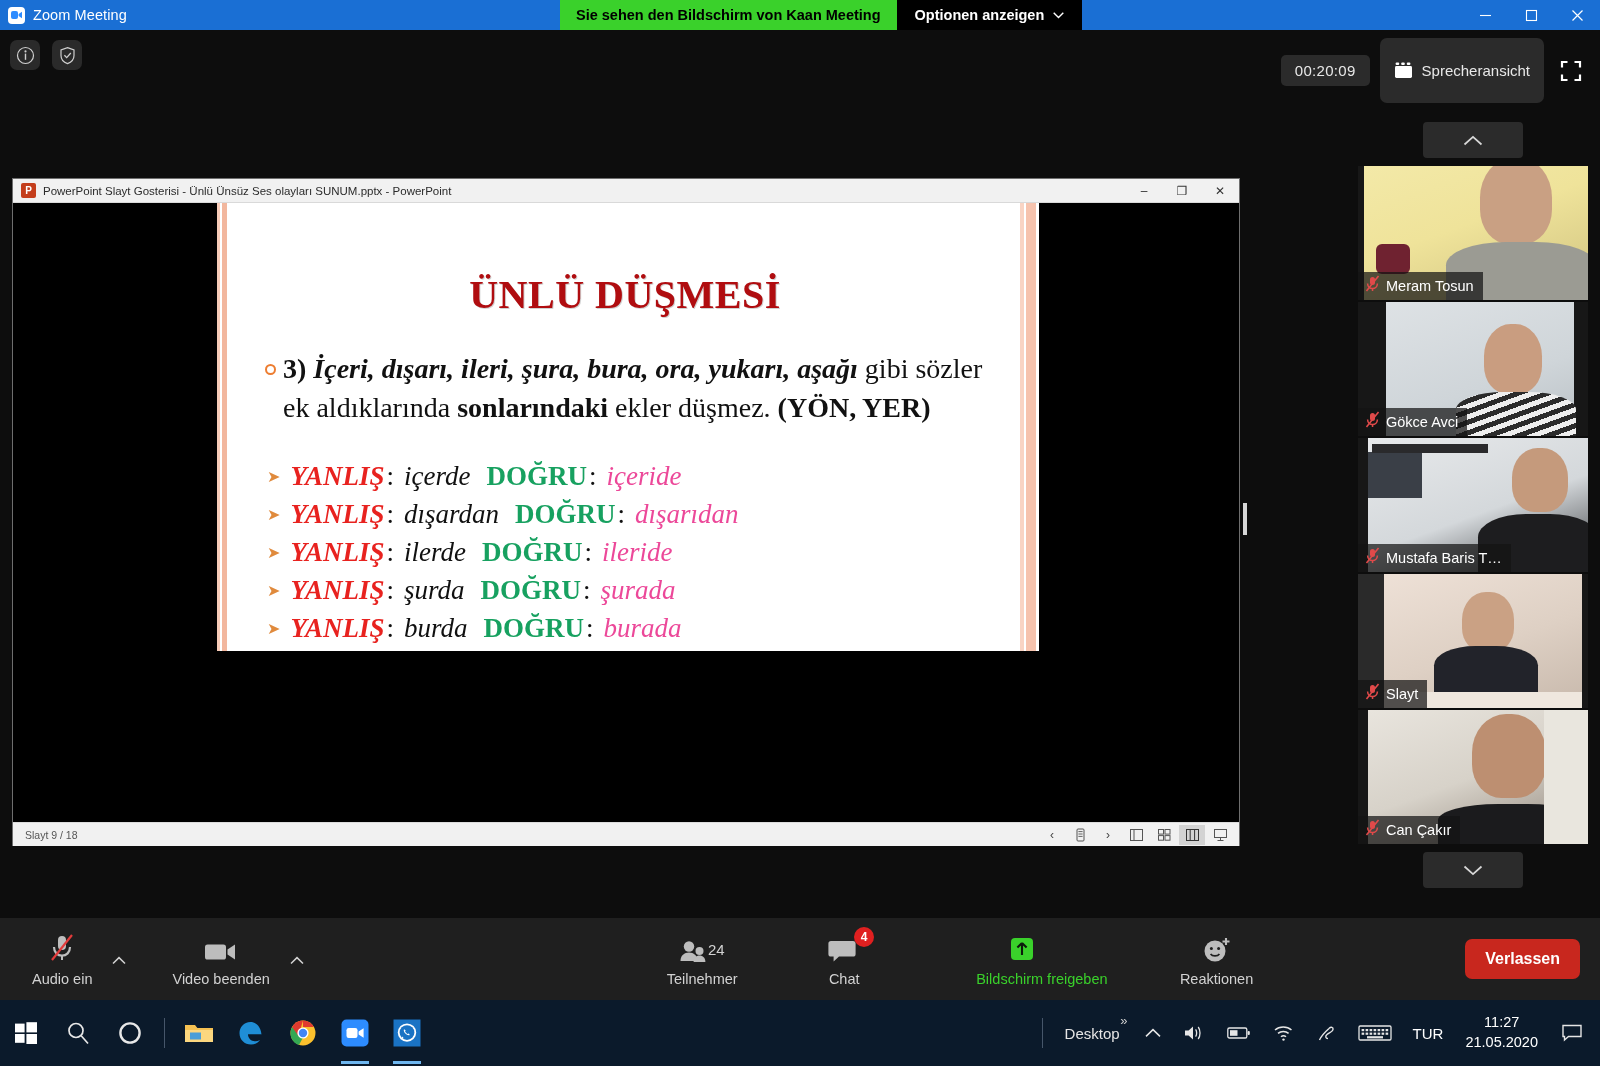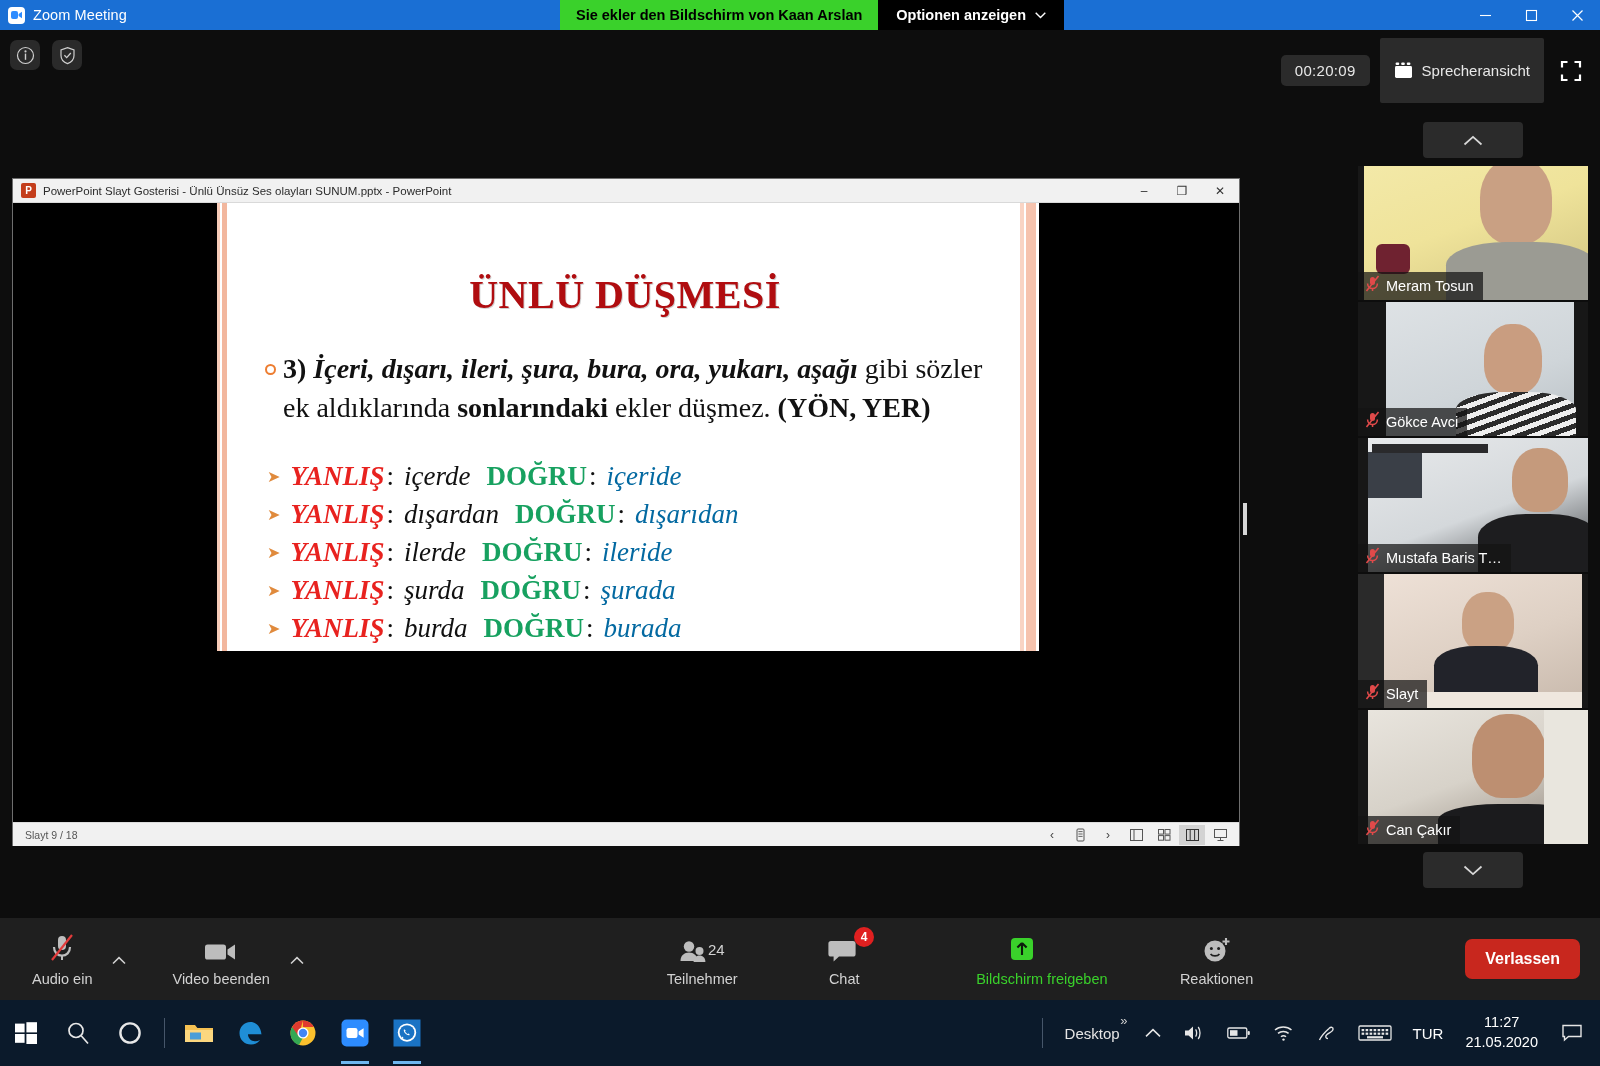--- a/index.html
+++ b/index.html
@@ -46,21 +46,21 @@
     width: 30px; height: 30px; border-radius: 7px; background: #2a2a2a;
     display: flex; align-items: center; justify-content: center;
   }
   .topright { position: absolute; top: 38px; right: 12px; display: flex; align-items: center; gap: 10px; }
   .timer-pill {
     background: #2b2b2b; color: #e8e8e8; font-size: 15px;
     padding: 7px 14px; border-radius: 5px; letter-spacing: .3px;
   }
   .view-pill {
     background: #2b2b2b; color: #e8e8e8; font-size: 15px;
-    padding: 24px 14px; border-radius: 2px; display: flex; align-items: center; gap: 9px;
+    padding: 24px 14px; border-radius: 7px; display: flex; align-items: center; gap: 9px;
   }
   .fs-btn { width: 34px; height: 34px; display: flex; align-items: center; justify-content: center; }
 
   
   .ppt-window {
     position: absolute; left: 12px; top: 178px; width: 1228px; height: 668px;
     background: #000; border: 1px solid #6e6e6e;
   }
   .ppt-titlebar {
     height: 24px; background: #f1f1f1; display: flex; align-items: center;
@@ -108,21 +108,21 @@
 
   .examples { margin-top: 34px; padding-left: 26px; }
   .ex-row {
     display: flex; align-items: baseline; gap: 10px; margin-bottom: 7px;
     font-family: "Liberation Serif", serif; font-size: 27px;
   }
   .arrow-b { color: #e08a3c; font-size: 16px; flex: none; line-height: 1; position: relative; top: -3px; }
   .wrong { color: #e8221f; font-style: italic; font-weight: bold; }
   .right { color: #17a160; font-weight: bold; }
   .wordw { color: #111; font-style: italic; margin-right: 6px; }
-  .wordr { color: #0369a1; font-style: italic; font-family: Liberation Serif, serif; }
+  .wordr { color: #ec4899; font-style: italic; font-family: Liberation Serif, serif; }
   .colon { color: #111; }
 
   .orange-dot {
     position: absolute; left: 744px; top: 520px;
     width: 52px; height: 52px; border-radius: 50%; background: #f58227;
   }
 
   .ppt-scroll-handle {
     position: absolute; right: -8px; top: 300px; width: 4px; height: 32px; background: #d6d6d6;
   }
@@ -221,21 +221,21 @@
   <div class="titlebar">
     <div class="tb-left">
       <span class="zoom-logo">
         <svg width="11" height="8" viewBox="0 0 11 8">
             <rect x="0" y="0" width="7" height="8" rx="2" fill="#2d8cff"></rect>
             <path d="M7.6 3 L11 0.8 L11 7.2 L7.6 5 Z" fill="#2d8cff"></path>
           </svg>
       </span>
       <span class="tb-title">Zoom Meeting</span>
     </div>
-    <div class="share-banner">Sie ekler den Bildschirm von Kaan Arslan</div>
+    <div class="share-banner">Sie sehen den Bildschirm von Kaan Meeting</div>
     <div class="opts-banner">
       <span>Optionen anzeigen</span>
       <svg width="11" height="7" viewBox="0 0 11 7">
           <path d="M0.7 0.8 L5.5 5.6 L10.3 0.8" stroke="#fff" stroke-width="1.4" fill="none"></path>
         </svg>
     </div>
     <div class="tb-spacer"></div>
     <div class="winbtns">
       <div class="winbtn">
         <svg width="13" height="13" viewBox="0 0 13 13">

